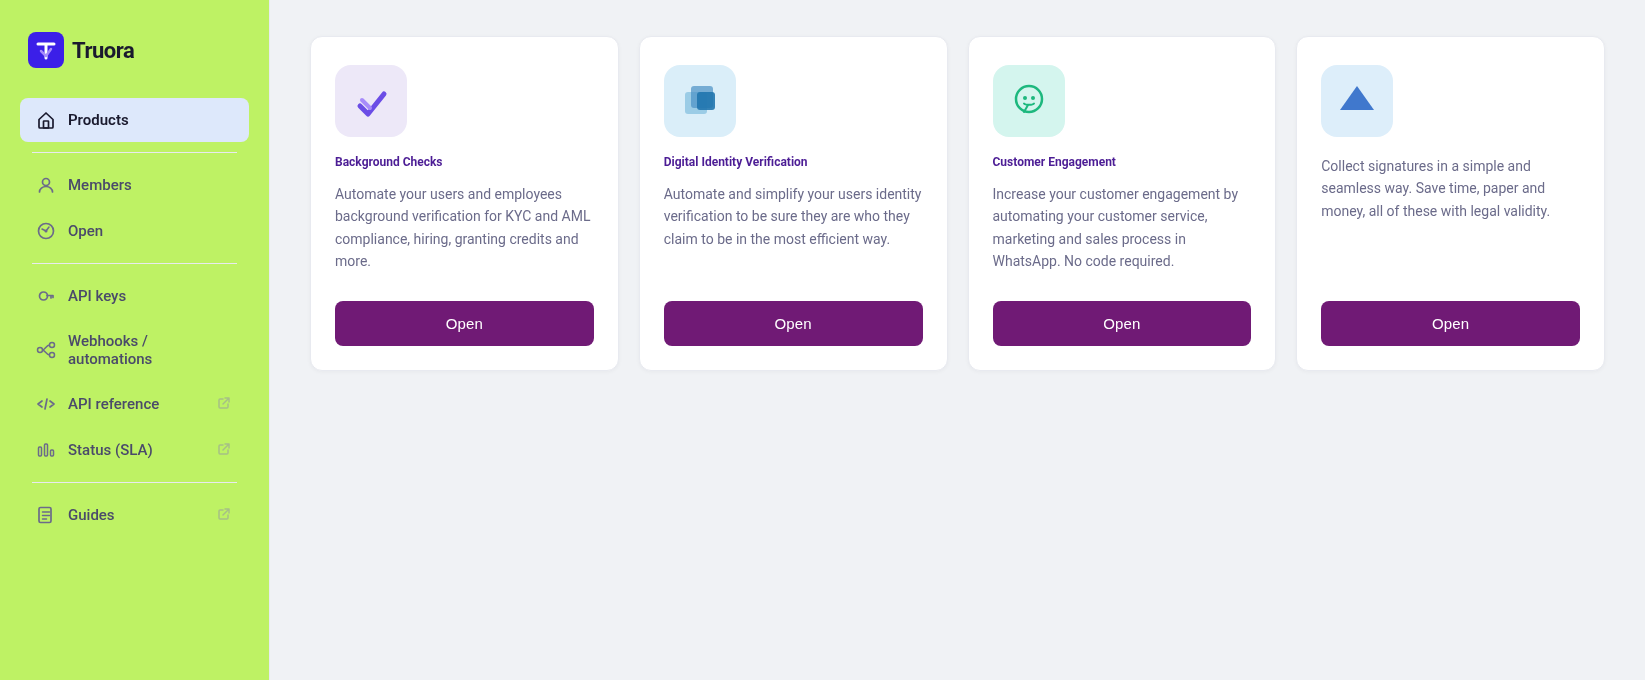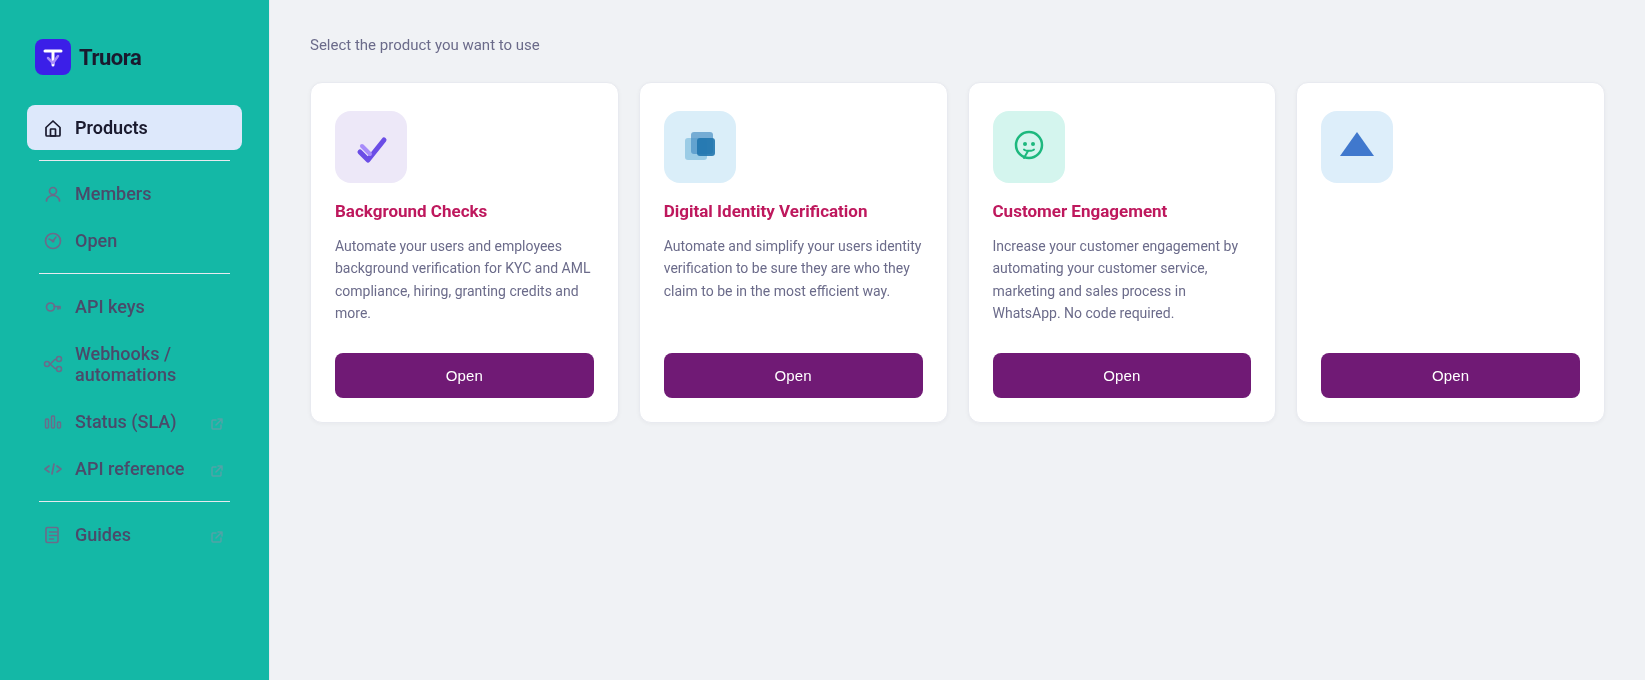--- a/index.html
+++ b/index.html
@@ -9,25 +9,25 @@
       display: flex;
       height: 680px;
       width: 1645px;
       overflow: hidden;
     }
 
     
     .sidebar {
       width: 270px;
       min-width: 270px;
-      background: #14b8a6;
+      background: #bef264;
       border-right: 1px solid #e8eaf0;
       display: flex;
       flex-direction: column;
-      padding: 15px;
+      padding: 8px;
       height: 100%;
     }
 
     .logo-area {
       padding: 24px 20px 20px 20px;
       display: flex;
       align-items: center;
       gap: 8px;
     }
 
@@ -51,21 +51,21 @@
     }
 
     .sidebar-item {
       display: flex;
       align-items: center;
       gap: 12px;
       padding: 12px 16px;
       border-radius: 8px;
       cursor: pointer;
       color: #4a4a6a;
-      font-size: 18px;
+      font-size: 15px;
       font-weight: 500;
       text-decoration: none;
       transition: background 0.15s;
     }
 
     .sidebar-item.active {
       background: #dde8fb;
       color: #1a1a2e;
       font-weight: 600;
     }
@@ -151,23 +151,23 @@
 
     .product-icon-wrap.bg-teal {
       background: #d4f5ee;
     }
 
     .product-icon-wrap.bg-lightblue {
       background: #ddeefa;
     }
 
     .product-name {
-      font-size: 17px;
+      font-size: 12px;
       font-weight: 700;
-      color: #be185d;
+      color: #4c1d95;
       margin-bottom: 14px;
     }
 
     .product-desc {
       font-size: 14px;
       color: #6b6b8a;
       line-height: 1.6;
       flex: 1;
       margin-bottom: 28px;
     }
@@ -258,47 +258,47 @@
           <circle cx="16" cy="15" r="2.5" stroke="#6b6b8a" stroke-width="1.5"></circle>
           <path d="M6.5 10c2 0 4-5 7-5M6.5 10c2 0 4 5 7 5" stroke="#6b6b8a" stroke-width="1.5" fill="none"></path>
         </svg>
       </span>
       <span>Webhooks / automations</span>
     </div>
 
     <div class="sidebar-item">
       <span class="item-icon">
         <svg width="20" height="20" viewBox="0 0 20 20" fill="none">
+          <path d="M6 7l-4 3 4 3M14 7l4 3-4 3M11 5l-2 10" stroke="#6b6b8a" stroke-width="1.7" stroke-linecap="round" stroke-linejoin="round"></path>
+        </svg>
+      </span>
+      <span>API reference</span>
+      <span class="external-icon">
+        <svg width="14" height="14" viewBox="0 0 14 14" fill="none">
+          <path d="M6 3H3a1 1 0 00-1 1v7a1 1 0 001 1h7a1 1 0 001-1V8M8 2h4m0 0v4m0-4L6 8" stroke="#9090a8" stroke-width="1.5" stroke-linecap="round" stroke-linejoin="round"></path>
+        </svg>
+      </span>
+    </div>
+
+    <div class="sidebar-item">
+      <span class="item-icon">
+        <svg width="20" height="20" viewBox="0 0 20 20" fill="none">
           <rect x="2.5" y="7" width="3" height="9" rx="1" stroke="#6b6b8a" stroke-width="1.5"></rect>
           <rect x="8.5" y="4" width="3" height="12" rx="1" stroke="#6b6b8a" stroke-width="1.5"></rect>
           <rect x="14.5" y="10" width="3" height="6" rx="1" stroke="#6b6b8a" stroke-width="1.5"></rect>
         </svg>
       </span>
       <span>Status (SLA)</span>
       <span class="external-icon">
         <svg width="14" height="14" viewBox="0 0 14 14" fill="none">
           <path d="M6 3H3a1 1 0 00-1 1v7a1 1 0 001 1h7a1 1 0 001-1V8M8 2h4m0 0v4m0-4L6 8" stroke="#9090a8" stroke-width="1.5" stroke-linecap="round" stroke-linejoin="round"></path>
         </svg>
       </span>
     </div>
 
-    <div class="sidebar-item">
-      <span class="item-icon">
-        <svg width="20" height="20" viewBox="0 0 20 20" fill="none">
-          <path d="M6 7l-4 3 4 3M14 7l4 3-4 3M11 5l-2 10" stroke="#6b6b8a" stroke-width="1.7" stroke-linecap="round" stroke-linejoin="round"></path>
-        </svg>
-      </span>
-      <span>API reference</span>
-      <span class="external-icon">
-        <svg width="14" height="14" viewBox="0 0 14 14" fill="none">
-          <path d="M6 3H3a1 1 0 00-1 1v7a1 1 0 001 1h7a1 1 0 001-1V8M8 2h4m0 0v4m0-4L6 8" stroke="#9090a8" stroke-width="1.5" stroke-linecap="round" stroke-linejoin="round"></path>
-        </svg>
-      </span>
-    </div>
-
     <div class="sidebar-divider"></div>
 
     <div class="sidebar-item">
       <span class="item-icon">
         <svg width="20" height="20" viewBox="0 0 20 20" fill="none">
           <rect x="3" y="2.5" width="12" height="15" rx="1.5" stroke="#6b6b8a" stroke-width="1.7"></rect>
           <path d="M6.5 7h7M6.5 10.5h7M6.5 14h4" stroke="#6b6b8a" stroke-width="1.5" stroke-linecap="round"></path>
         </svg>
       </span>
       <span>Guides</span>
@@ -306,21 +306,20 @@
         <svg width="14" height="14" viewBox="0 0 14 14" fill="none">
           <path d="M6 3H3a1 1 0 00-1 1v7a1 1 0 001 1h7a1 1 0 001-1V8M8 2h4m0 0v4m0-4L6 8" stroke="#9090a8" stroke-width="1.5" stroke-linecap="round" stroke-linejoin="round"></path>
         </svg>
       </span>
     </div>
 
   </nav>
 </aside>
 
 <main class="main-content">
-  <p class="page-subtitle">Select the product you want to use</p>
 
   <div class="products-grid">
 
     <div class="product-card">
       <div class="product-icon-wrap bg-purple">
         <svg width="46" height="46" viewBox="0 0 46 46" fill="none">
           <path d="M12 28L20 36L36 16" stroke="#6b4de6" stroke-width="5" stroke-linecap="round" stroke-linejoin="round"></path>
           <path d="M14 22L22 30" stroke="#a78bfa" stroke-width="4" stroke-linecap="round"></path>
         </svg>
       </div>
@@ -356,17 +355,18 @@
       <div class="product-desc">Increase your customer engagement by automating your customer service, marketing and sales process in WhatsApp. No code required.</div>
       <button class="open-btn">Open</button>
     </div>
 
     <div class="product-card">
       <div class="product-icon-wrap bg-lightblue">
         <svg width="46" height="46" viewBox="0 0 46 46" fill="none">
           <polygon points="23,8 40,32 6,32" fill="#2563c4" opacity="0.85"></polygon>
         </svg>
       </div>
+      <div class="product-desc">Collect signatures in a simple and seamless way. Save time, paper and money, all of these with legal validity.</div>
       <button class="open-btn">Open</button>
     </div>
 
   </div>
 </main>
 
 </body></html>

